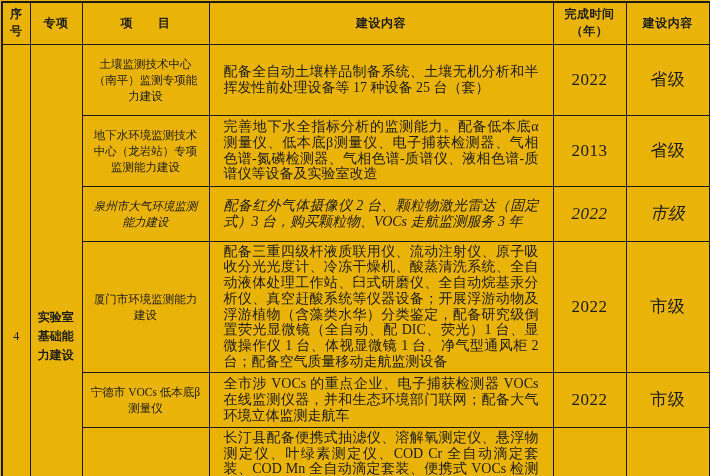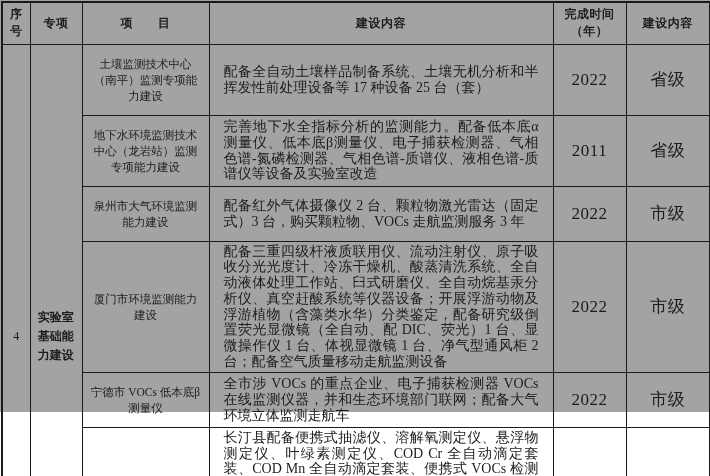--- a/index.html
+++ b/index.html
@@ -4,22 +4,22 @@
 <style>
   * { margin: 0; padding: 0; box-sizing: border-box; }
   html, body { background: #ffffff; }
   body {
     width: 710px; height: 476px;
     font-family: "Liberation Serif", "DejaVu Serif", serif;
     color: #1c1c1c;
     overflow: hidden;
   }
   .page {
-    width: 710px; height: 412px;
-    background: #a3a3a3;
+    width: 710px; height: 476px;
+    background: #eab308;
     padding: 1px;
   }
   table.doc-table {
     width: 708px; height: 474px;
     border-collapse: collapse;
     table-layout: fixed;
     border: 2px solid #1a1a1a;
   }
   .doc-table th, .doc-table td {
     border: 1px solid #1a1a1a;
@@ -63,21 +63,21 @@
     word-break: break-all;
   }
   td.year, td.level {
     font-size: 17px;
     text-align: center;
     letter-spacing: 0.5px;
   }
   tr.r-head { height: 42px; }
   tr.r1 { height: 46px; }
   tr.r2 { height: 47px; }
-  tr.r3 { height: 43px; }
+  tr.r3 { height: 43px; font-style: italic; }
   tr.r4 { height: 100px; }
   tr.r5 { height: 45px; }
   tr.r6 { height: 114px; }
   tr.r7 { height: 39px; }
 </style>
 </head>
 <body>
 
 <div class="page">
   <table class="doc-table">
@@ -102,23 +102,23 @@
     <tbody>
       <tr class="r1">
         <td class="serial" rowspan="7">4</td>
         <td class="special" rowspan="7"><span class="wrap3">实验室基础能力建设</span></td>
         <td class="project">土壤监测技术中心（南平）监测专项能力建设</td>
         <td class="content">配备全自动土壤样品制备系统、土壤无机分析和半挥发性前处理设备等 17 种设备 25 台（套）</td>
         <td class="year">2022</td>
         <td class="level">省级</td>
       </tr>
       <tr class="r2">
-        <td class="project">地下水环境监测技术中心（龙岩站）监测专项能力建设</td>
+        <td class="project">地下水环境监测技术中心（龙岩站）专项监测能力建设</td>
         <td class="content">完善地下水全指标分析的监测能力。配备低本底α测量仪、低本底β测量仪、电子捕获检测器、气相色谱-氮磷检测器、气相色谱-质谱仪、液相色谱-质谱仪等设备及实验室改造</td>
-        <td class="year">2011</td>
+        <td class="year">2013</td>
         <td class="level">省级</td>
       </tr>
       <tr class="r3">
         <td class="project">泉州市大气环境监测能力建设</td>
         <td class="content">配备红外气体摄像仪 2 台、颗粒物激光雷达（固定式）3 台，购买颗粒物、VOCs 走航监测服务 3 年</td>
         <td class="year">2022</td>
         <td class="level">市级</td>
       </tr>
       <tr class="r4">
         <td class="project">厦门市环境监测能力建设</td>

